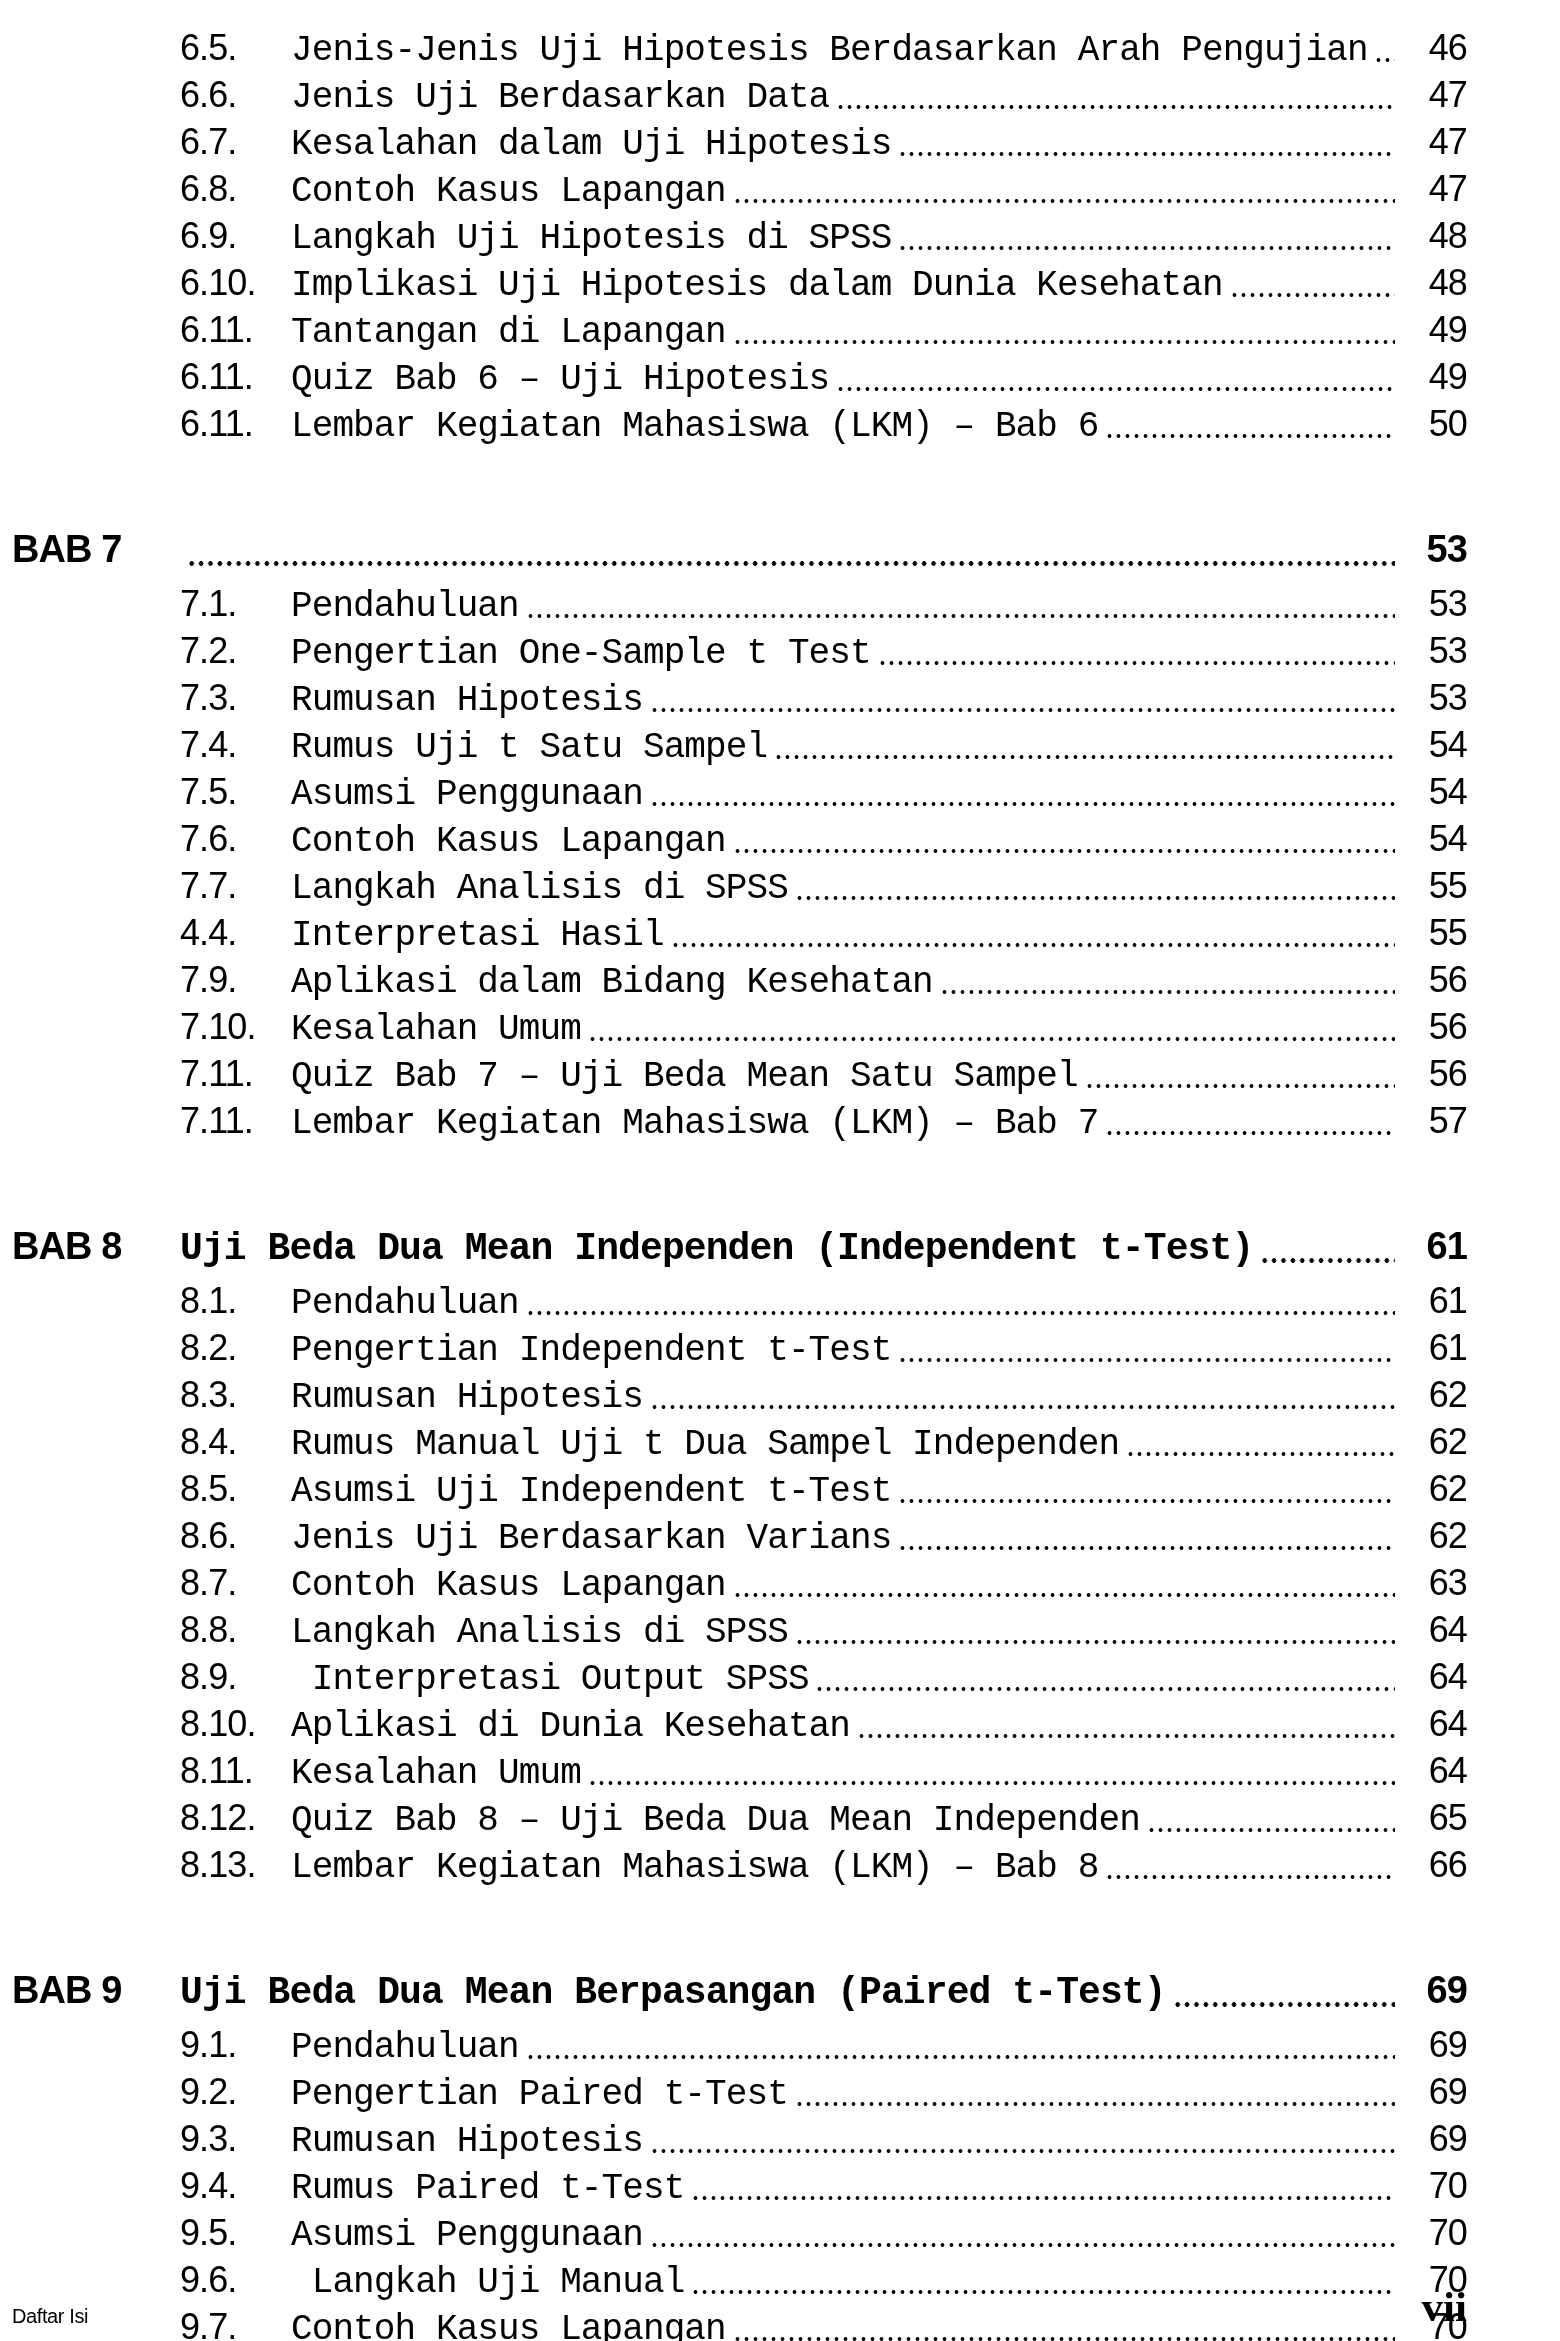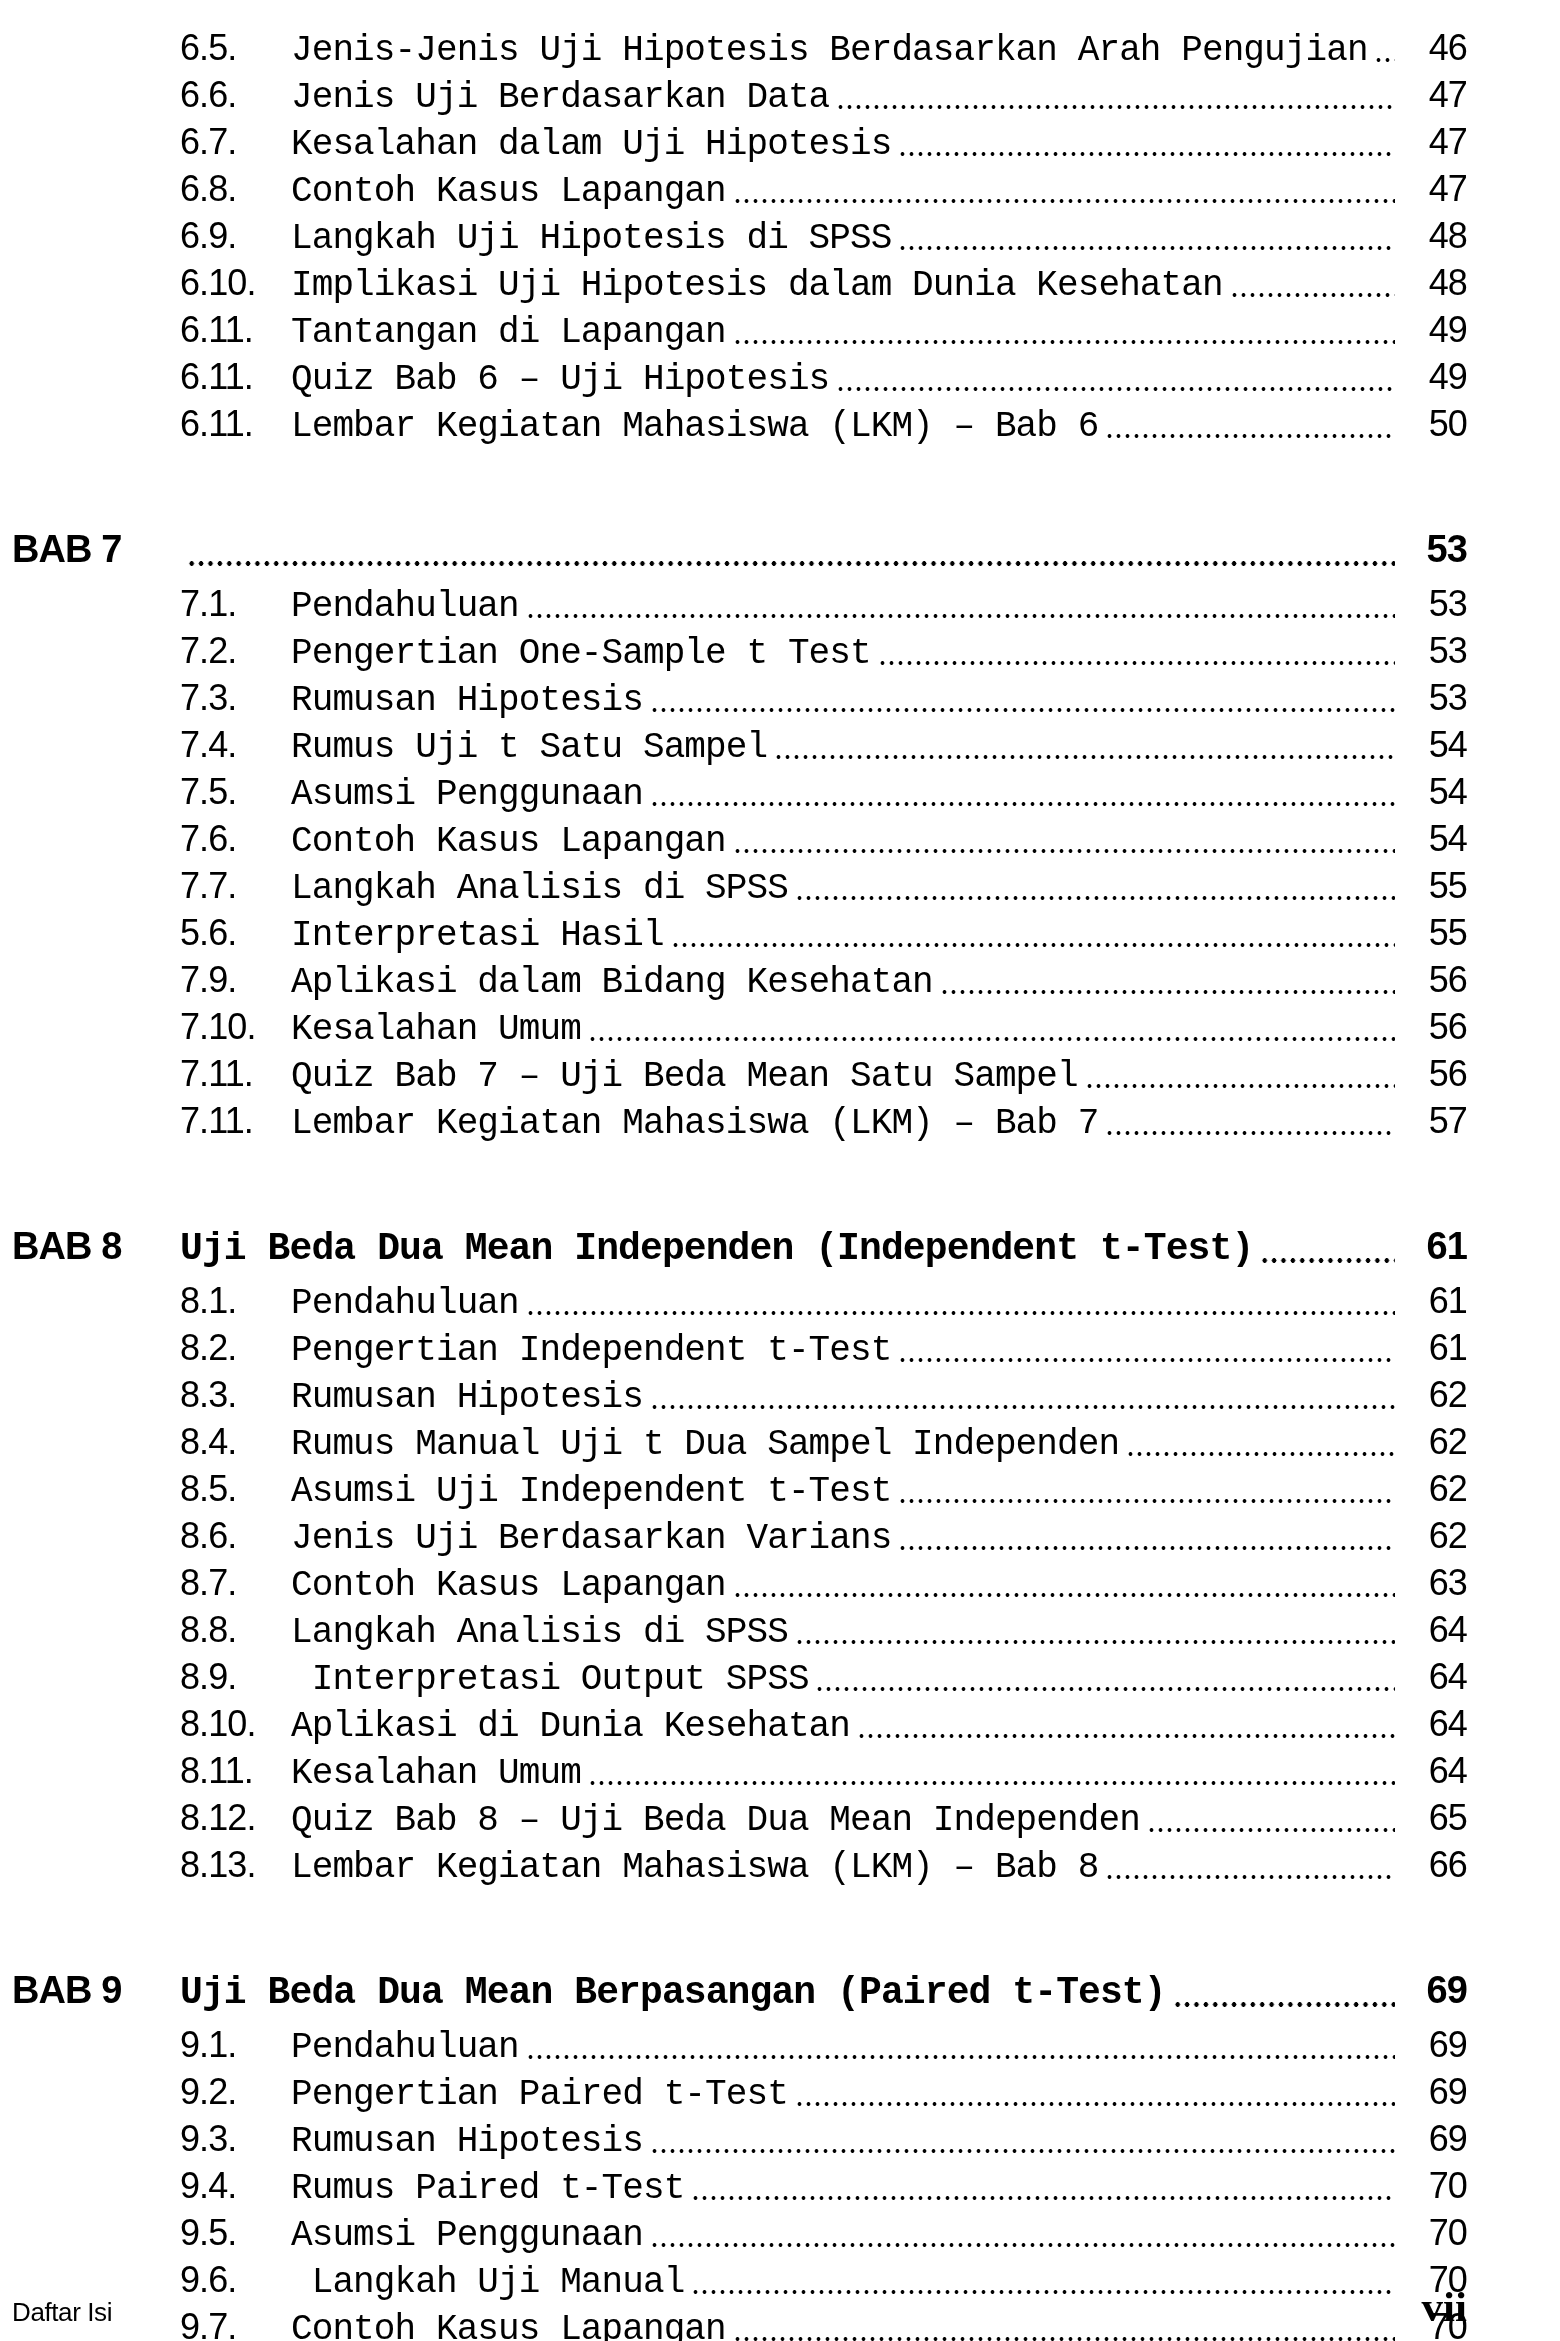--- a/index.html
+++ b/index.html
@@ -50,21 +50,21 @@
   }
   .col-page { flex: 0 0 63px; text-align: right; }
   .block-gap { height: 50px; }
   .footer {
     position: absolute;
     left: 12px; right: 93px; bottom: 13.7px;
     display: flex;
     justify-content: space-between;
     align-items: flex-end;
   }
-  .footer-left { font-size: 26px; letter-spacing: -0.4px; }
+  .footer-left { font-size: 20px; letter-spacing: -0.4px; }
   .footer-right {
     font-family: "Liberation Serif", serif;
     font-weight: bold;
     font-size: 43px;
     line-height: 1;
   }
 </style>
 </head>
 <body>
 
@@ -182,21 +182,21 @@
     </div>
     <div class="row entry">
       <span class="col-label"></span>
       <span class="col-num">7.7.</span>
       <span class="col-title">Langkah Analisis di SPSS</span>
       <span class="leader"></span>
       <span class="col-page">55</span>
     </div>
     <div class="row entry">
       <span class="col-label"></span>
-      <span class="col-num">5.6.</span>
+      <span class="col-num">4.4.</span>
       <span class="col-title">Interpretasi Hasil</span>
       <span class="leader"></span>
       <span class="col-page">55</span>
     </div>
     <div class="row entry">
       <span class="col-label"></span>
       <span class="col-num">7.9.</span>
       <span class="col-title">Aplikasi dalam Bidang Kesehatan</span>
       <span class="leader"></span>
       <span class="col-page">56</span>

